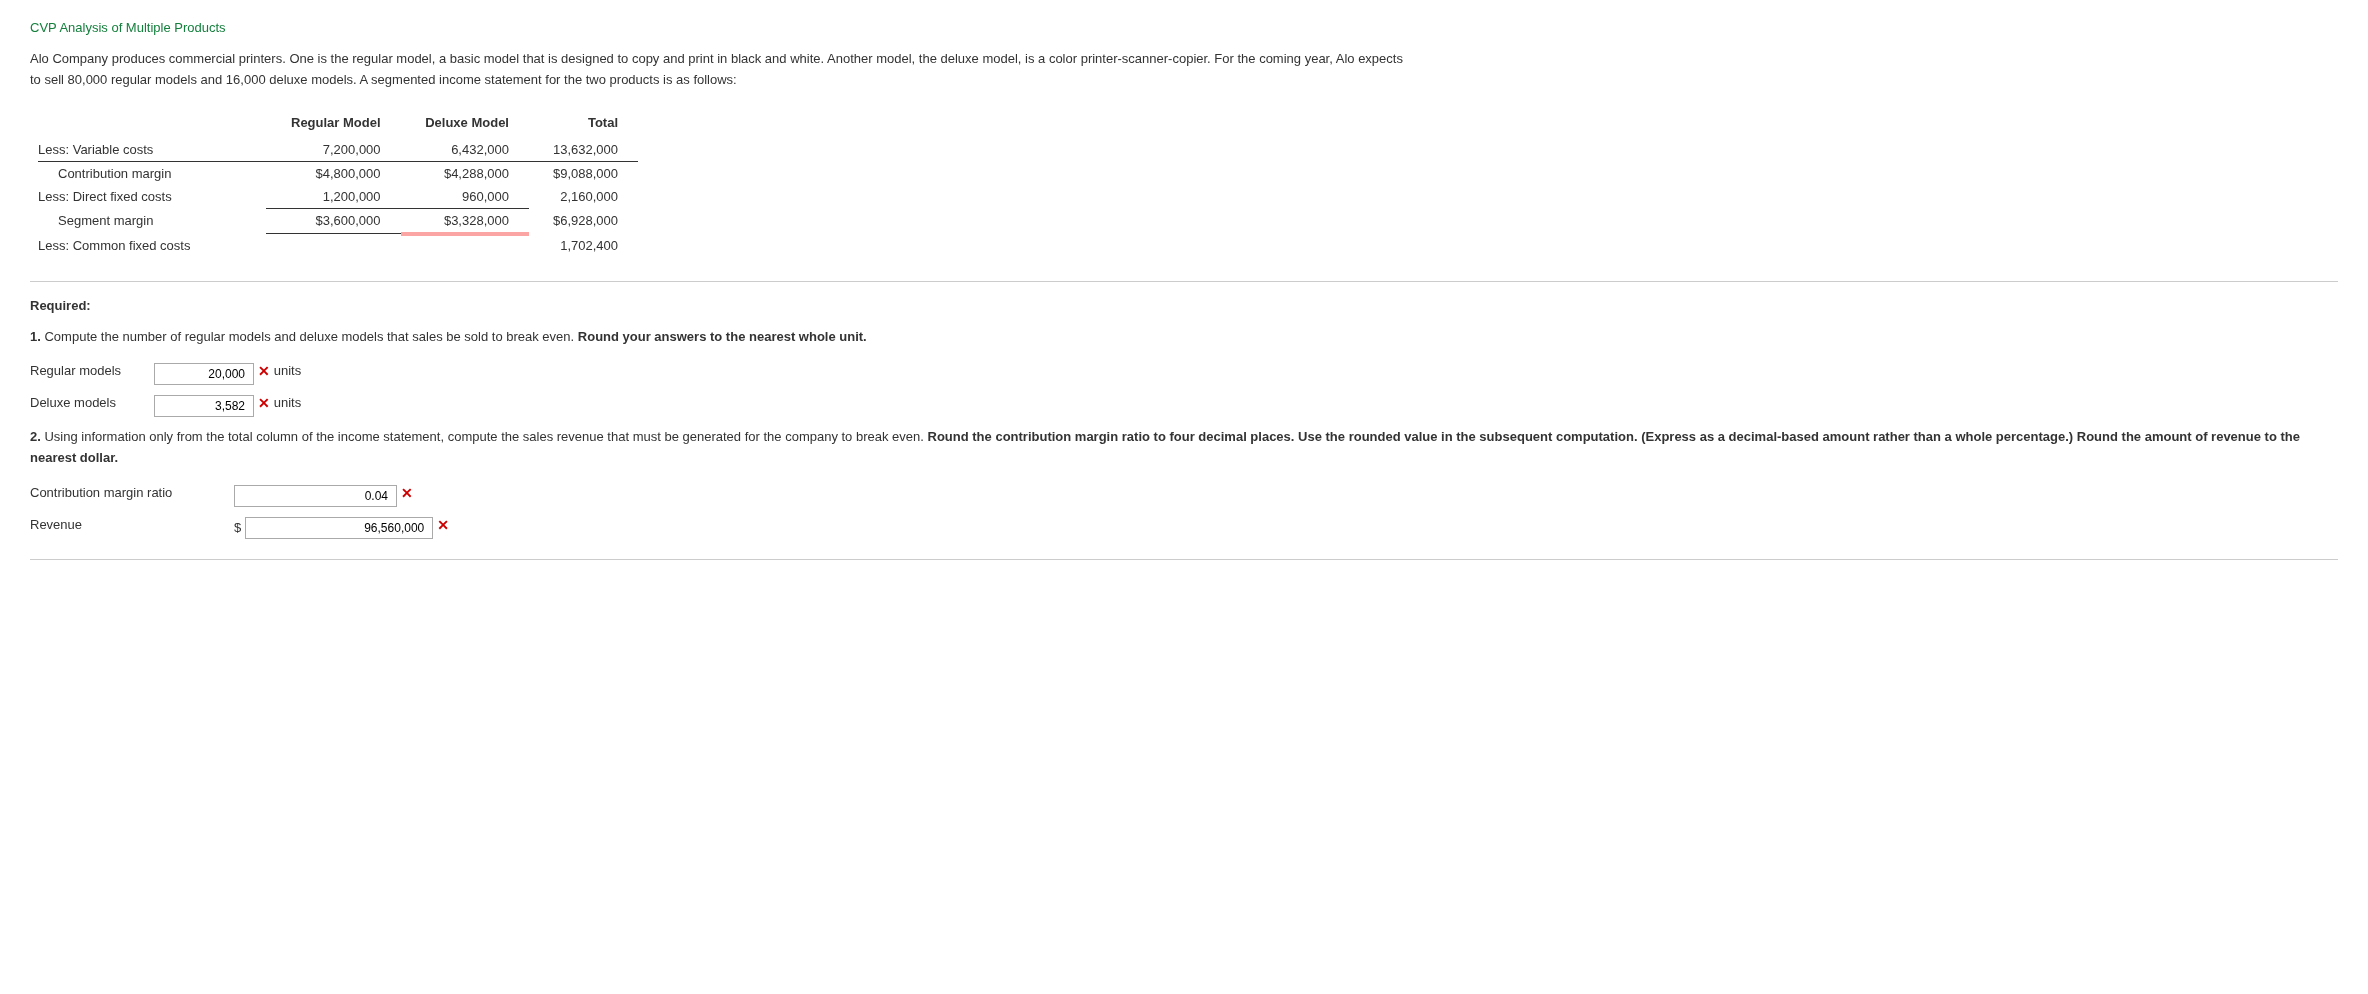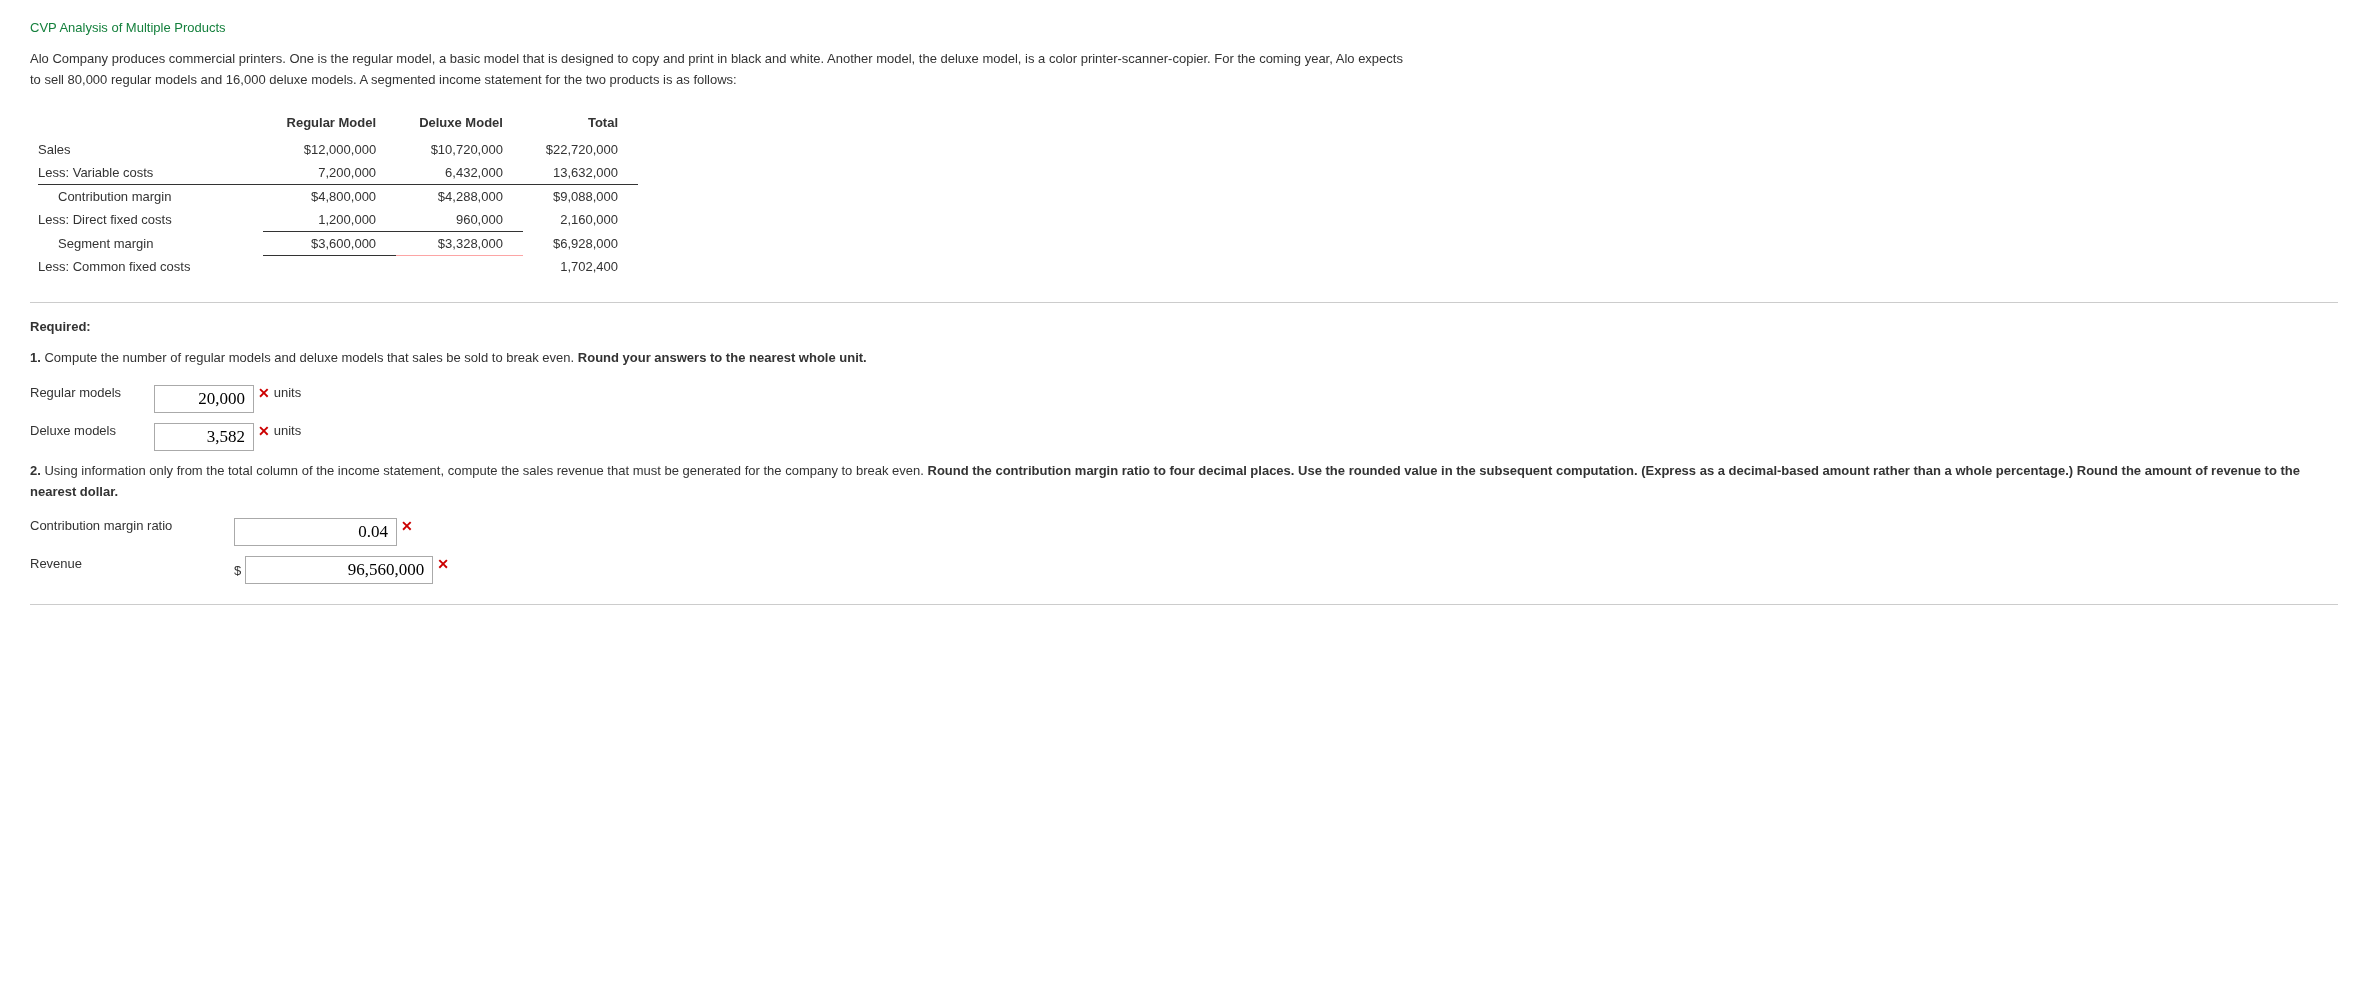--- a/index.html
+++ b/index.html
@@ -80,24 +80,24 @@
       margin-bottom: 10px;
       font-size: 13px;
     }
     .input-row label {
       min-width: 120px;
       font-size: 13px;
     }
     .input-box {
       border: 1px solid #aaa;
       padding: 3px 8px;
-      font-size: 17px;
+      font-size: 12px;
       text-align: right;
       width: 100px;
-      font-family: Liberation Serif, serif;
+      font-family: Liberation Sans, sans-serif;
     }
     .input-box-wide {
       width: 163px;
     }
     .x-mark {
       color: #cc0000;
       font-weight: bold;
       font-size: 14px;
     }
     .units-label {
@@ -133,26 +133,20 @@
   <thead>
     <tr>
       <th style="text-align:left; min-width:220px;"></th>
       <th>Regular Model</th>
       <th>Deluxe Model</th>
       <th>Total</th>
     </tr>
   </thead>
   <tbody>
 
-    <tr>
-      <td>Sales</td>
-      <td>$12,000,000</td>
-      <td>$10,720,000</td>
-      <td>$22,720,000</td>
-    </tr>
 
     <tr>
       <td>Less: Variable costs</td>
       <td>7,200,000</td>
       <td>6,432,000</td>
       <td>13,632,000</td>
     </tr>
 
     <tr style="border-top: 1px solid #333;">
       <td class="indent">Contribution margin</td>
@@ -164,21 +158,21 @@
     <tr>
       <td>Less: Direct fixed costs</td>
       <td>1,200,000</td>
       <td>960,000</td>
       <td>2,160,000</td>
     </tr>
 
     <tr>
       <td class="indent">Segment margin</td>
       <td style="border-top:1px solid #333; border-bottom:1px solid #333;">$3,600,000</td>
-      <td style="border-top:1px solid #333; border-bottom:1px solid #fca5a5;">$3,328,000</td>
+      <td style="border-top:1px solid #333; border-bottom:4px solid #fca5a5;">$3,328,000</td>
       <td>$6,928,000</td>
     </tr>
 
     <tr>
       <td>Less: Common fixed costs</td>
       <td></td>
       <td></td>
       <td>1,702,400</td>
     </tr>
 

